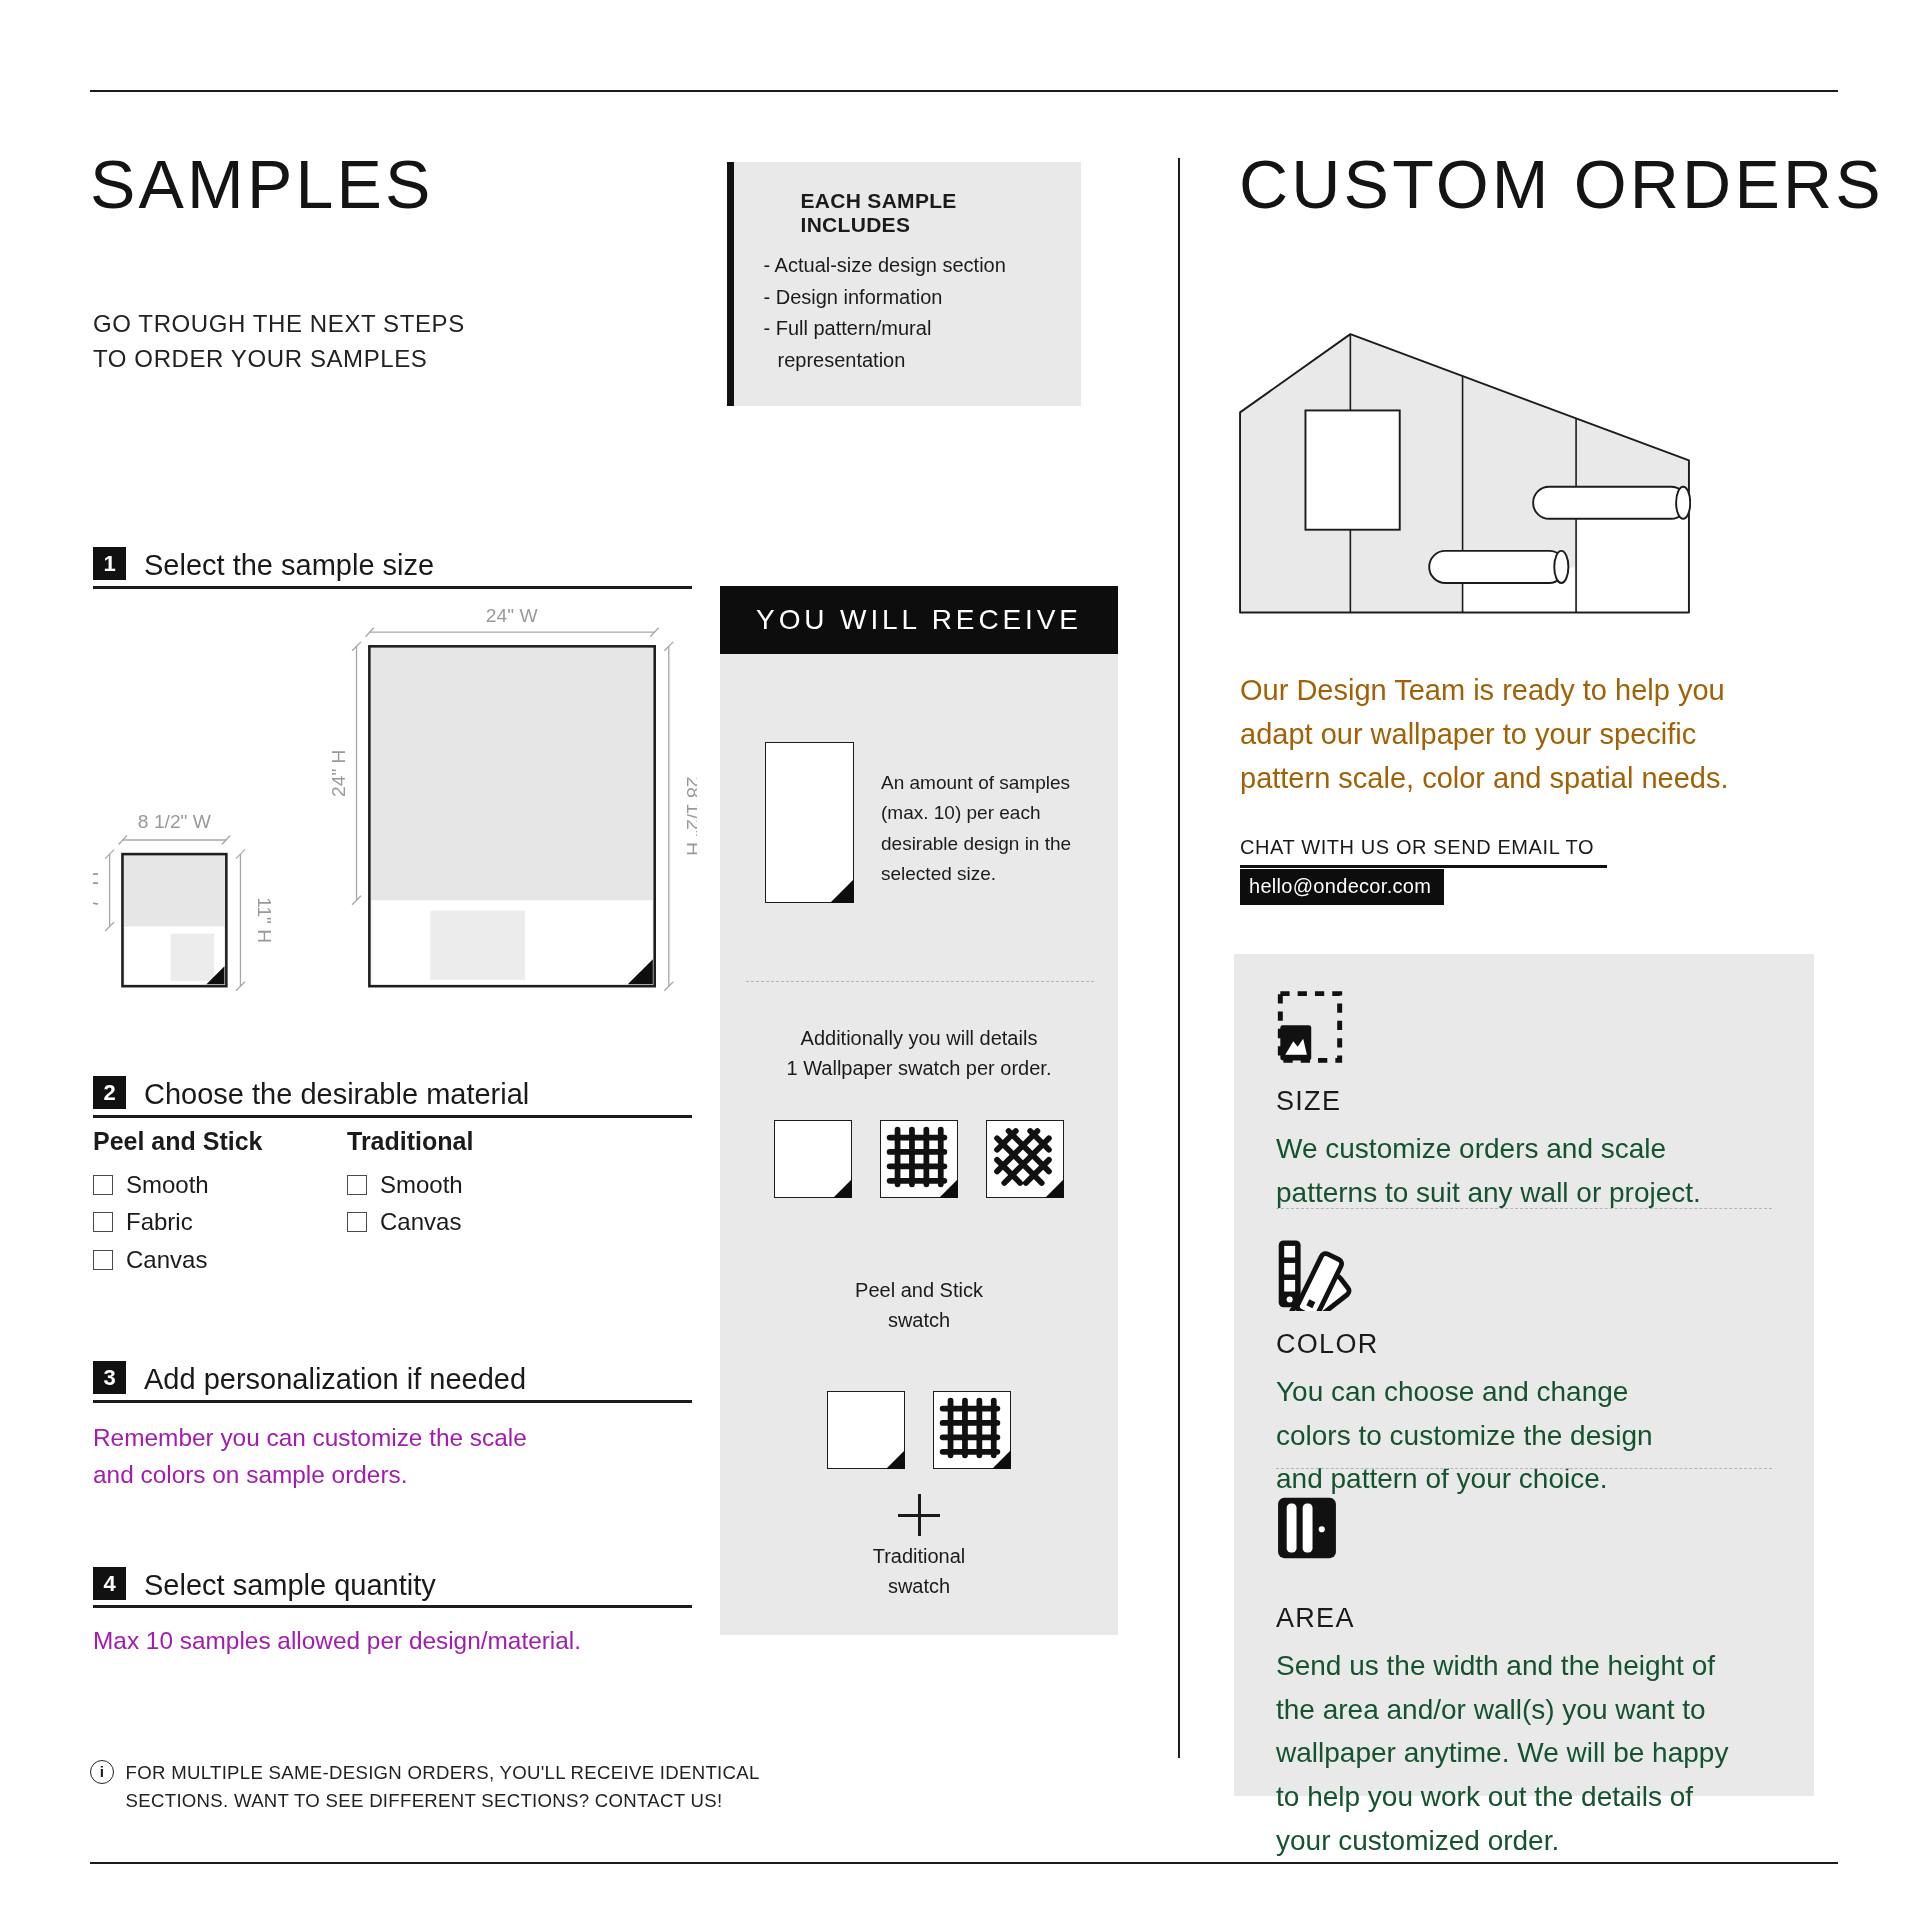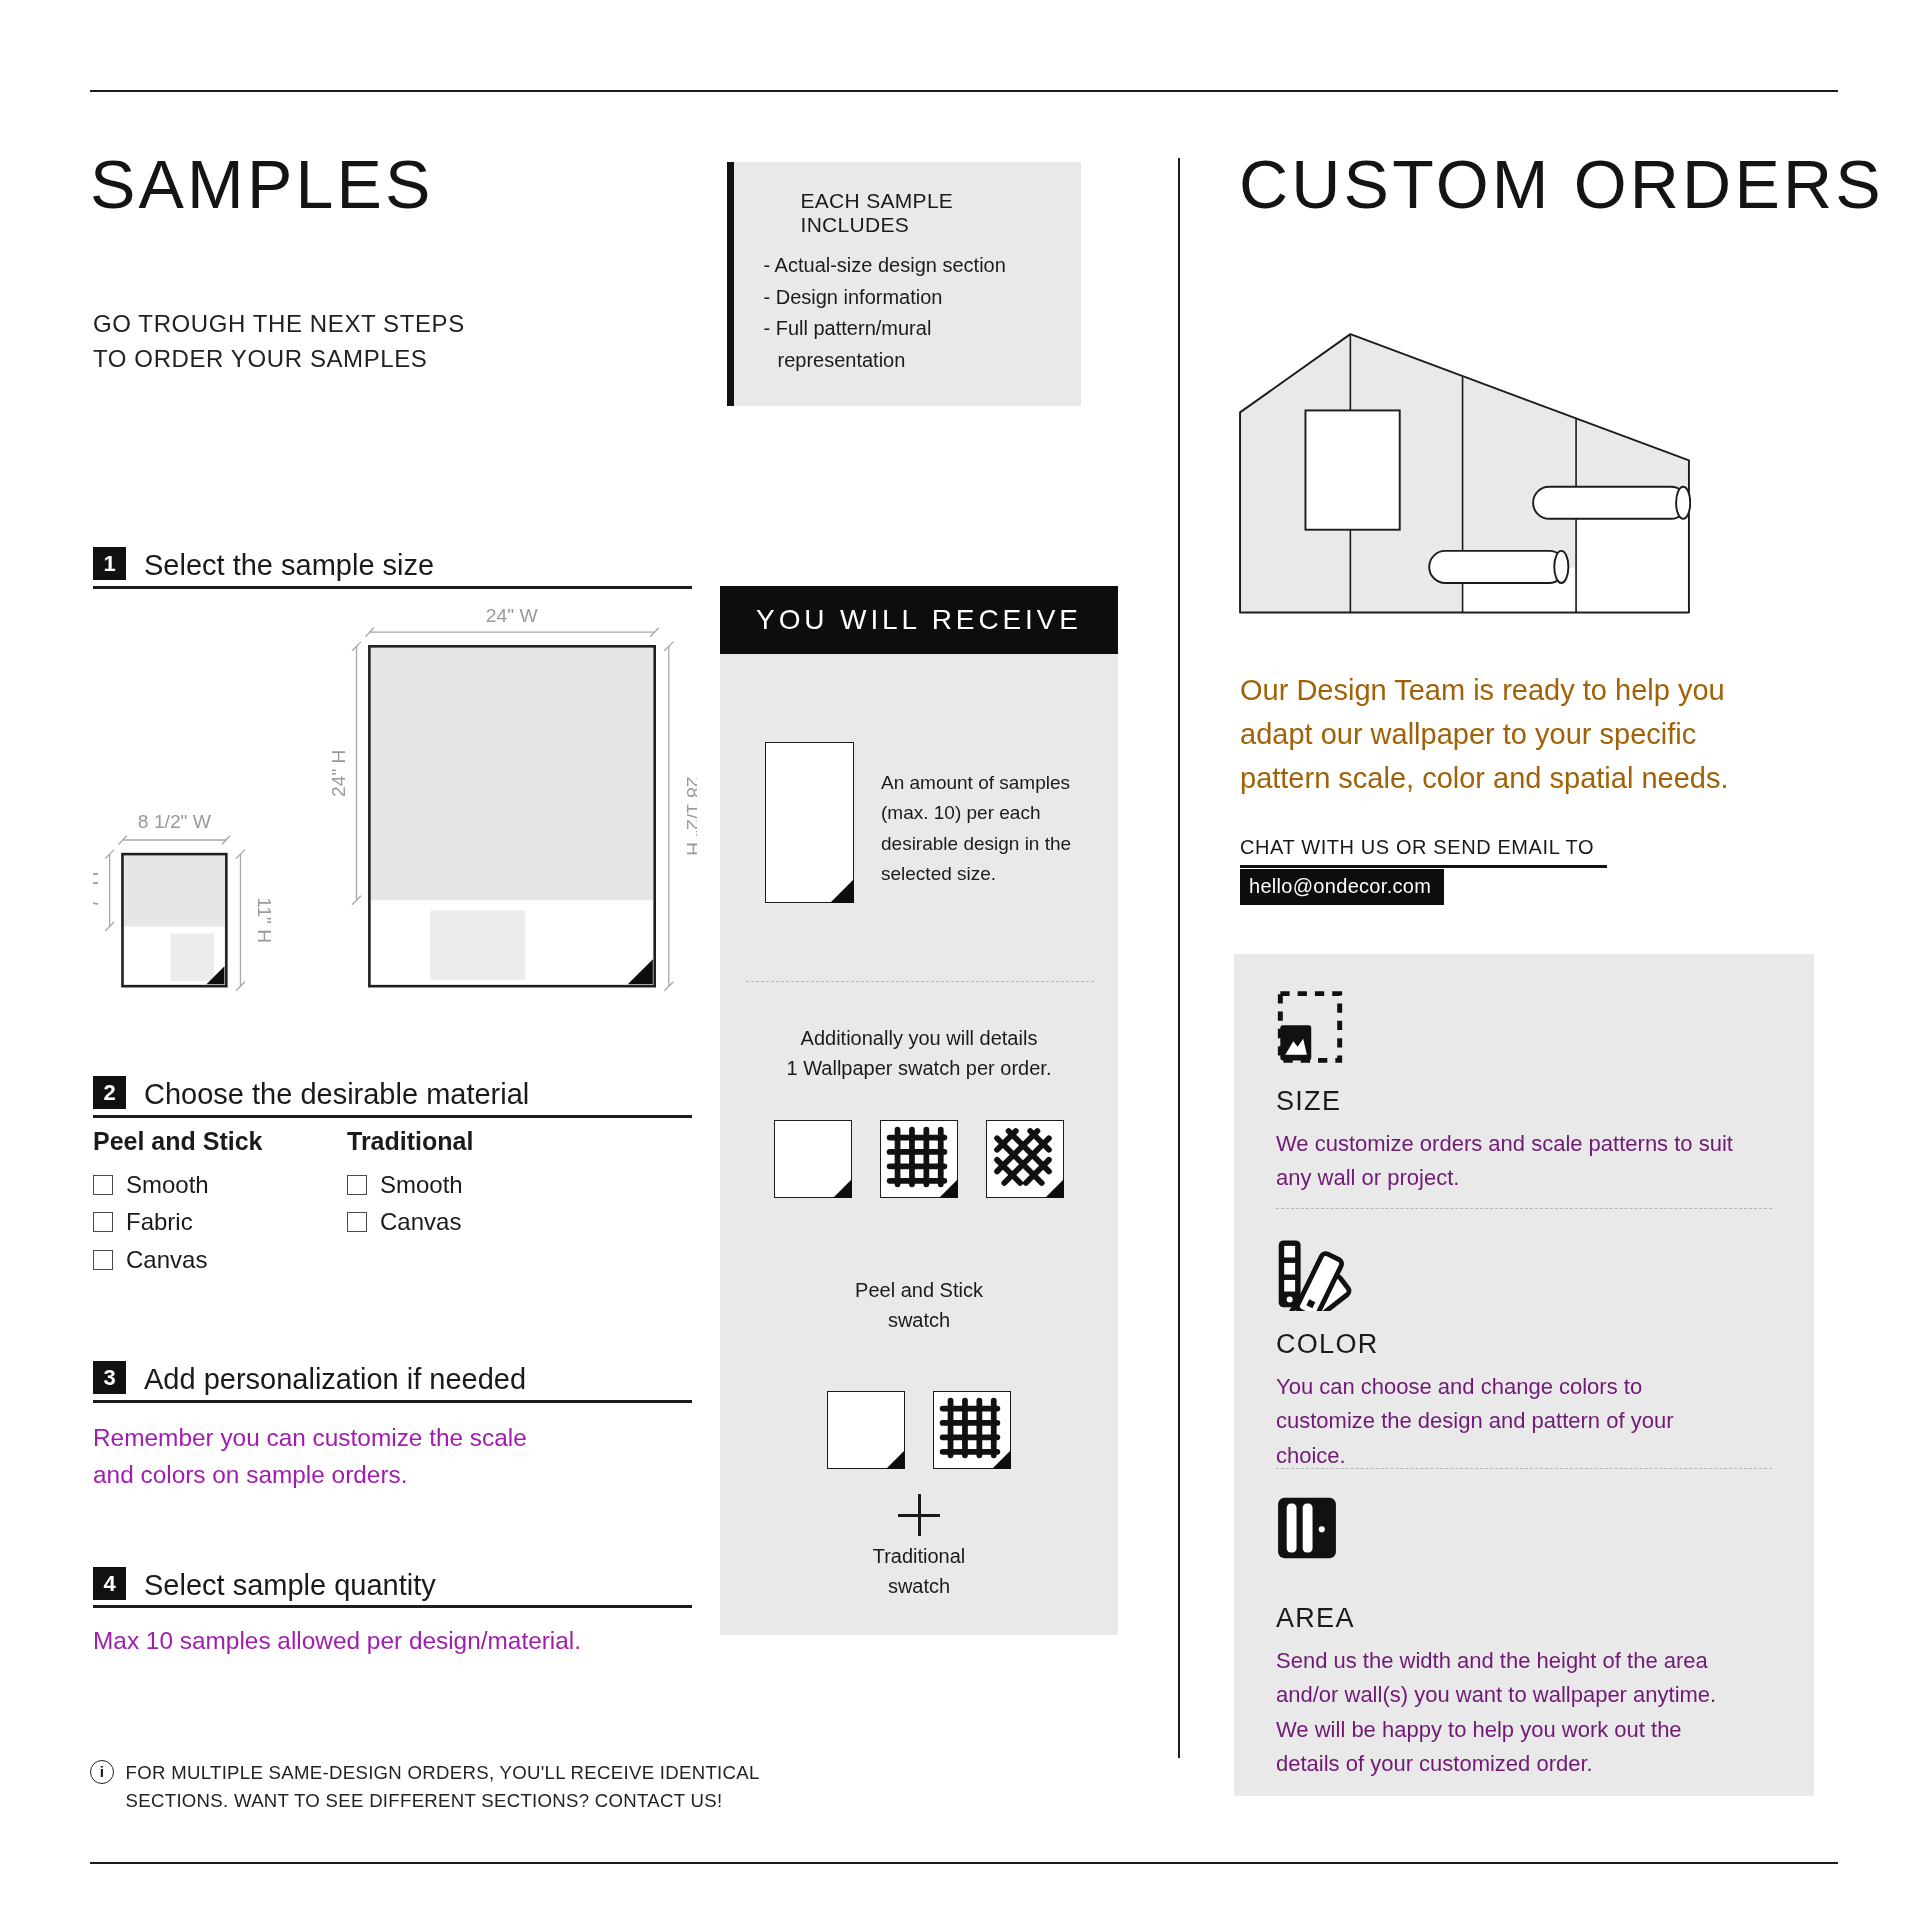--- a/index.html
+++ b/index.html
@@ -4,21 +4,21 @@
 <style>
   html,body{margin:0;padding:0;background:#fff;}
   .page{position:relative;width:1926px;height:1926px;background:#ffffff;
         font-family:"Liberation Sans",sans-serif;color:#1b1b1b;overflow:hidden;}
   .abs{position:absolute;}
   .rule{background:#1c1c1c;height:1.9px;}
   .vdivider{background:#1c1c1c;width:1.9px;}
   .h1{font-size:68px;line-height:1;font-weight:400;letter-spacing:3.2px;color:#141414;white-space:nowrap;}
   .subtitle{font-size:24px;line-height:1.45;letter-spacing:0.6px;color:#222;}
   .includes-box{background:#e9e9e9;border-left:7.7px solid #111;padding:27px 29.5px 29.5px 29.5px;width:354px;box-sizing:border-box;}
-  .includes-title{font-size:21px;font-weight:normal;letter-spacing:0.3px;margin-bottom:13px;padding-left:37px;}
+  .includes-title{font-size:21px;font-weight:bold;letter-spacing:0.3px;margin-bottom:13px;padding-left:37px;}
   .includes-item{font-size:20px;line-height:1.58;padding-left:14px;text-indent:-14px;width:276px;}
   .step-num{width:33px;height:33px;background:#111;color:#fff;font-size:22px;font-weight:bold;
             display:flex;align-items:center;justify-content:center;}
   .step-title{font-size:29px;color:#1a1a1a;white-space:nowrap;}
   .step-underline{background:#1c1c1c;height:2.6px;width:599px;}
   .body-text{font-size:24.4px;line-height:1.5;color:#a21caf;}
   .mat-title{font-size:25px;font-weight:bold;}
   .mat-row{display:flex;align-items:center;}
   .checkbox{display:inline-block;width:18px;height:18px;border:1.9px solid #4a4a4a;margin-right:13px;background:#fff;}
   .mat-label{font-size:24px;}
@@ -40,21 +40,21 @@
   .swatch-row{display:flex;justify-content:center;gap:28px;width:398px;}
   .plus{position:relative;width:42px;height:42px;}
   .plus::before{content:"";position:absolute;left:0;top:20px;width:42px;height:2.6px;background:#1a1a1a;}
   .plus::after{content:"";position:absolute;left:20px;top:0;width:2.6px;height:42px;background:#1a1a1a;}
   .intro-line{font-size:29px;line-height:1.52;color:#a16207;white-space:nowrap;}
   .chat-label{font-size:20px;letter-spacing:0.6px;color:#1a1a1a;white-space:nowrap;}
   .chat-underline{background:#111;height:2.6px;width:367px;}
   .email-chip{display:inline-block;background:#0d0d0d;color:#fff;font-size:20px;padding:5.8px 13px 7px 9px;letter-spacing:0.3px;}
   .custom-panel{background:#e9e9e9;width:580px;height:842px;}
   .feature-label{font-size:27px;letter-spacing:1.3px;color:#1a1a1a;}
-  .feature-body{font-size:22px;line-height:1.56;color:#701a75;}
+  .feature-body{font-size:28px;line-height:1.56;color:#14532d;}
   svg text{font-family:"Liberation Sans",sans-serif;}
 </style>
 </head>
 <body>
 
 <div class="page">
 
   <div class="abs rule" style="left:90px;top:90px;width:1748px;"></div>
   <div class="abs rule" style="left:90px;top:1862px;width:1748px;"></div>
   <div class="abs vdivider" style="left:1178px;top:158px;height:1600px;"></div>

